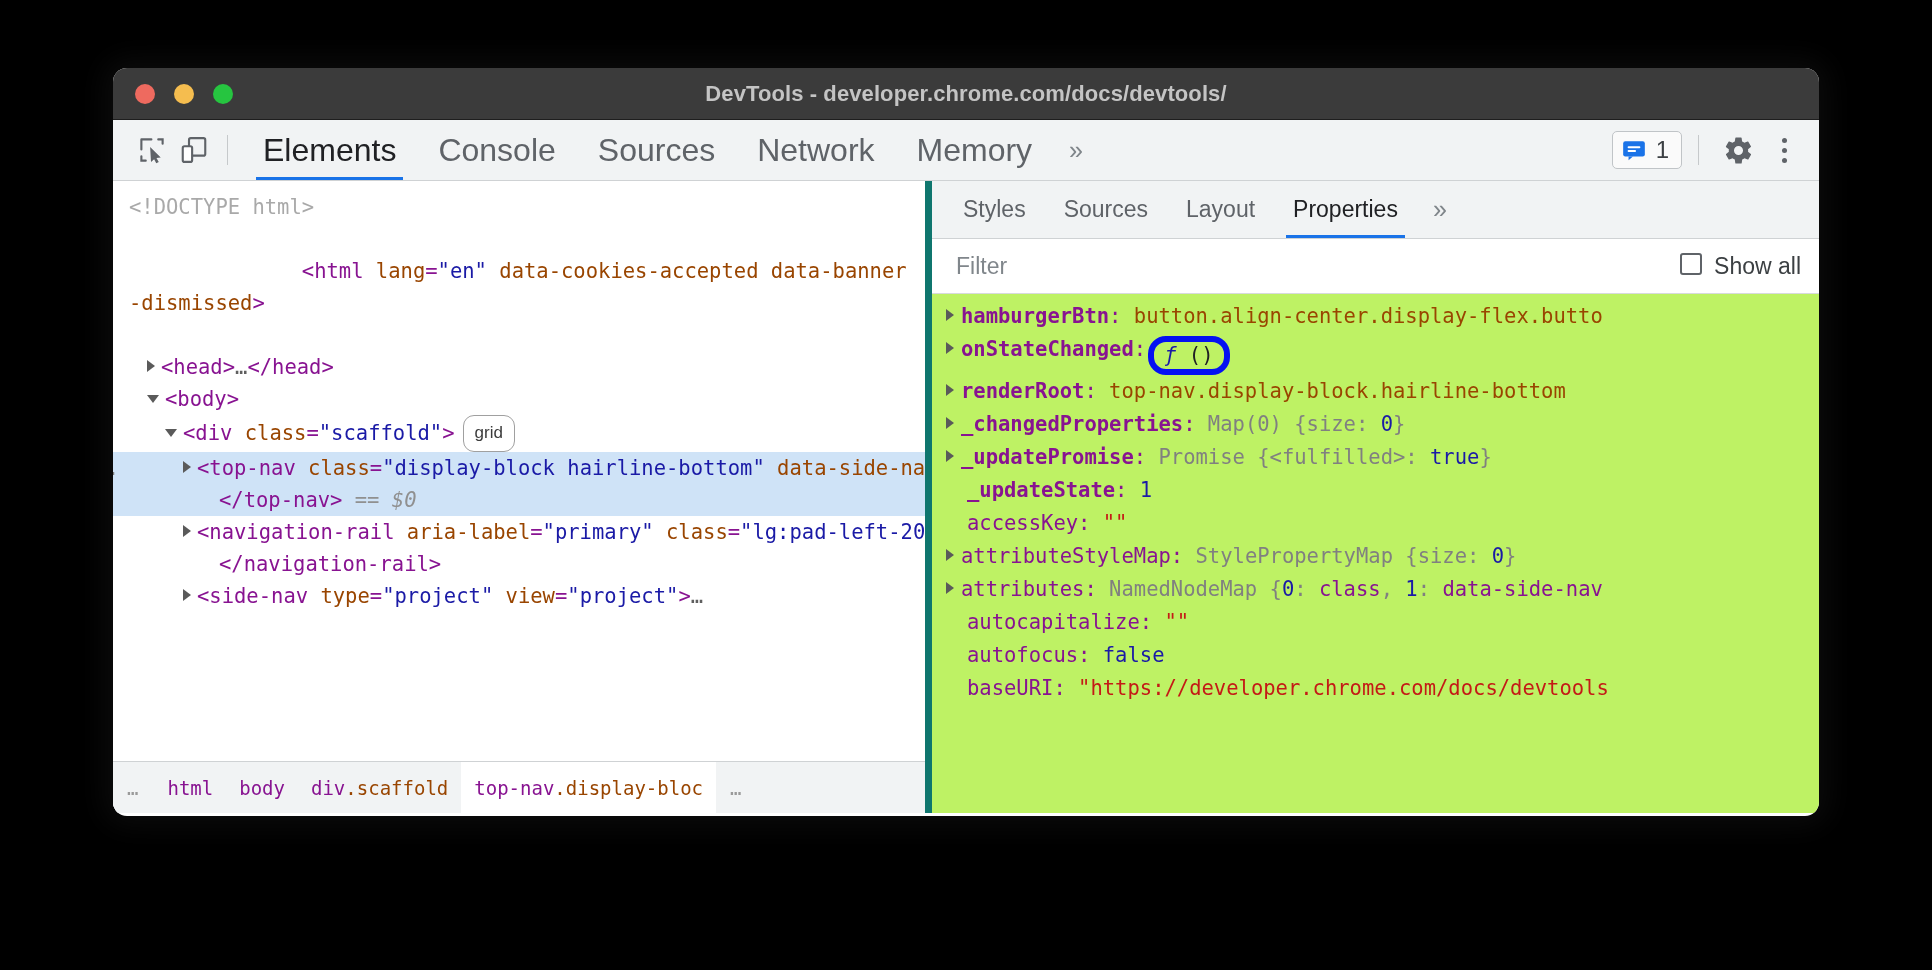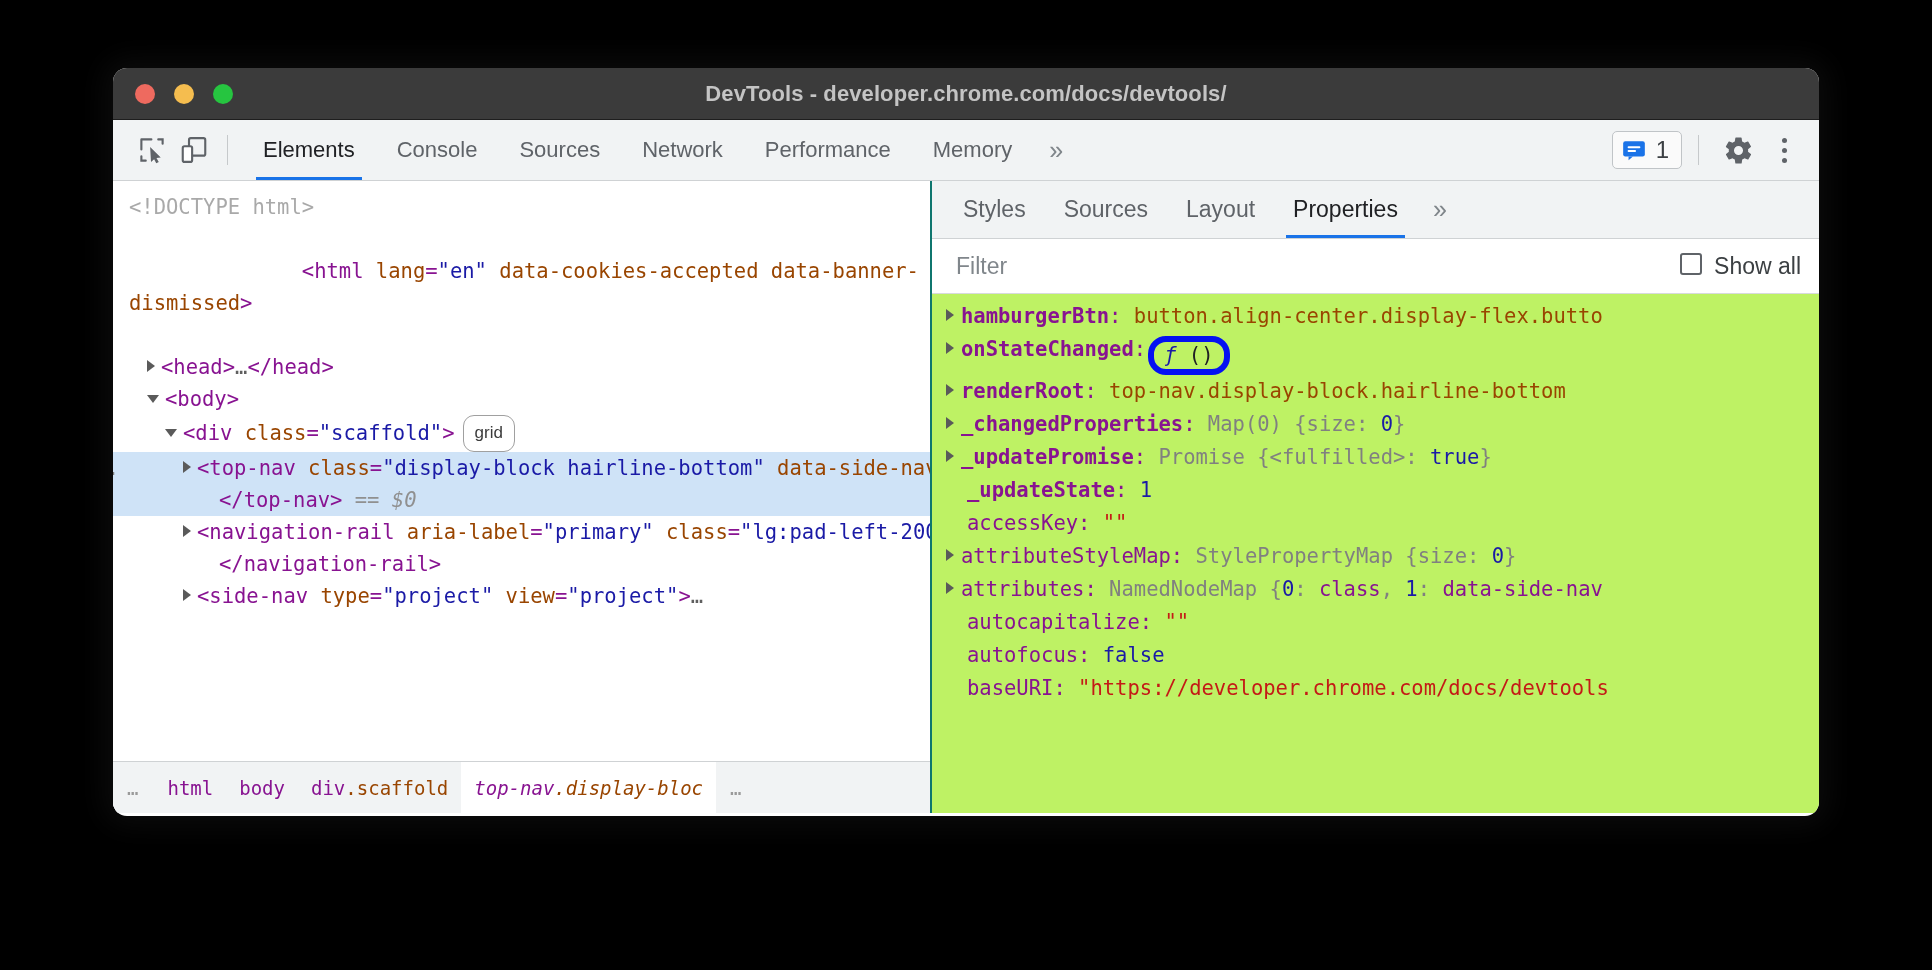--- a/index.html
+++ b/index.html
@@ -60,21 +60,21 @@
   }
   .tb-sep {
     width: 1px; height: 30px; background: #c6c9cb;
     margin: 0 14px 0 12px;
   }
   .tabs { display: flex; align-items: center; height: 100%; }
   .tab {
     padding: 0 21px;
     height: 100%;
     display: flex; align-items: center;
-    font-size: 22px;
+    font-size: 32px;
     color: #5f6368;
     position: relative;
     white-space: nowrap;
   }
   .tab.active { color: #202124; }
   .tab.active::after {
     content: "";
     position: absolute; left: 14px; right: 14px; bottom: 0;
     height: 3px; background: #1a73e8;
   }
@@ -93,21 +93,21 @@
   .msg-count { font-size: 24px; color: #3c4043; }
   .kebab { display: flex; flex-direction: column; gap: 5px; align-items: center;
            width: 42px; }
   .kebab i { width: 5px; height: 5px; border-radius: 50%; background: #5f6368; display:block; }
 
   
   .main { display: flex; height: calc(748px - 55px - 61px); }
   .pane-left {
     width: 819px;
     background: #ffffff;
-    border-right: 2px solid #0f766e;
+    border-right: 7px solid #0f766e;
     display: flex; flex-direction: column;
     overflow: hidden;
   }
   .pane-right {
     flex: 1;
     background: #bef264;
     display: flex; flex-direction: column;
     overflow: hidden;
   }
 
@@ -169,21 +169,21 @@
     font-size: 19px;
     overflow: hidden;
   }
   .crumb {
     display: flex; align-items: center;
     padding: 0 13px;
     color: #881391;
     white-space: nowrap;
   }
   .crumb .cls { color: #994500; }
-  .crumb.active { background: #ffffff; font-style: italic; }
+  .crumb.active { background: #ffffff; }
   .crumb.dots { color: #9a9a9a; letter-spacing: 2px; padding: 0 14px; }
 
   
   .sub-tabs {
     height: 58px;
     background: #f1f3f4;
     border-bottom: 1px solid #cfd2d4;
     display: flex; align-items: center;
     padding-left: 12px;
   }
@@ -288,23 +288,20 @@
         <div class="tab">
             <span>Console</span>
           </div>
         <div class="tab">
             <span>Sources</span>
           </div>
         <div class="tab">
             <span>Network</span>
           </div>
         <div class="tab">
-            <span>Performance</span>
-          </div>
-        <div class="tab">
             <span>Memory</span>
           </div>
         <div class="chev">»</div>
       </div>
 
       <div class="tb-right">
         <div class="msg-badge">
           <svg width="26" height="26" viewBox="0 0 24 24">
             <rect x="2" y="4" width="20" height="14" rx="2" fill="#1a73e8"></rect>
             <path d="M7 9.5 h10 M7 13 h6" stroke="#ffffff" stroke-width="1.8" stroke-linecap="round"></path>

